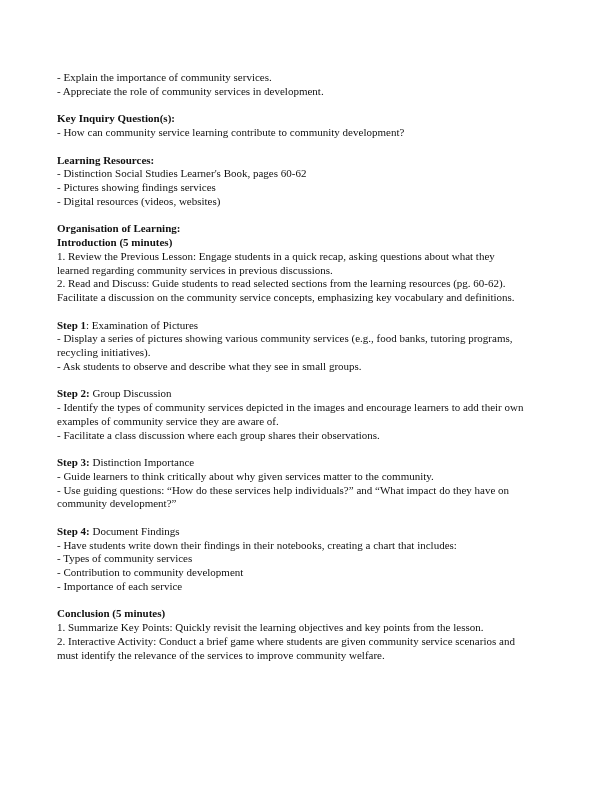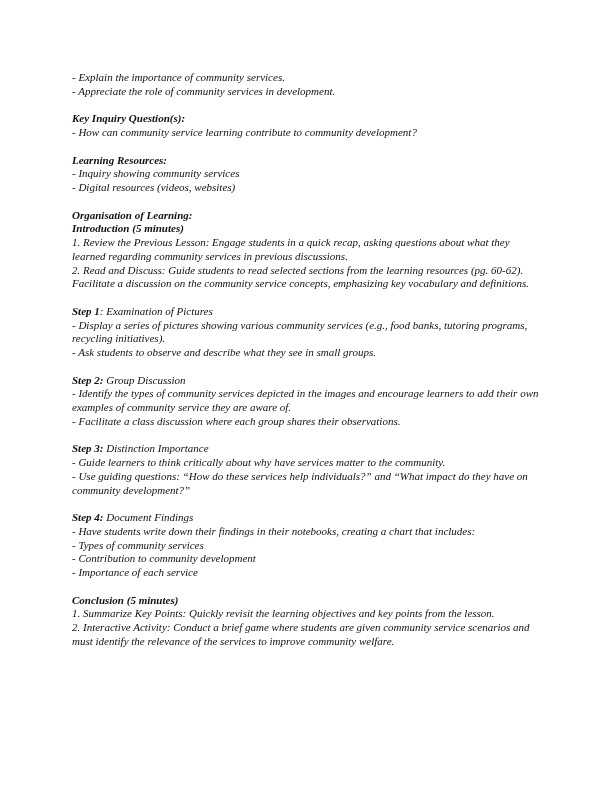--- a/index.html
+++ b/index.html
@@ -12,24 +12,23 @@
       height: 792px;
       position: relative;
       overflow: hidden;
       font-family: "Liberation Serif", "DejaVu Serif", serif;
       font-size: 11px;
       line-height: 13.75px;
       color: #111111;
     }
     .page {
       position: absolute;
-      left: 72px;
+      left: 57px;
       top: 71px;
       width: 470px;
-      font-style: italic;
     }
     .line { display: block; white-space: normal; }
     .gap { height: 13.75px; }
     .bold { font-weight: bold; }
     .para { display: block; }
   </style>
 </head>
 <body>
 
 <div class="page">
@@ -43,21 +42,22 @@
 
   <section>
     <span class="line bold">Key Inquiry Question(s):</span>
     <span class="line">- How can community service learning contribute to community development?</span>
   </section>
 
   <div class="gap"></div>
 
   <section>
     <span class="line bold">Learning Resources:</span>
-    <span class="line">- Inquiry showing community services</span>
+    <span class="line">- Distinction Social Studies Learner's Book, pages 60-62</span>
+    <span class="line">- Pictures showing findings services</span>
     <span class="line">- Digital resources (videos, websites)</span>
   </section>
 
   <div class="gap"></div>
 
   <section>
     <span class="line bold">Organisation of Learning:</span>
     <span class="line bold">Introduction (5 minutes)</span>
     <span class="para">1. Review the Previous Lesson: Engage students in a quick recap, asking questions about what they learned regarding community services in previous discussions.</span>
     <span class="para">2. Read and Discuss: Guide students to read selected sections from the learning resources (pg. 60-62). Facilitate a discussion on the community service concepts, emphasizing key vocabulary and definitions.</span>
@@ -78,21 +78,21 @@
     <div>
       <span class="line"><span class="bold">Step 2:</span><span> Group Discussion</span></span>
       <span class="para">- Identify the types of community services depicted in the images and encourage learners to add their own examples of community service they are aware of.</span>
       <span class="para">- Facilitate a class discussion where each group shares their observations.</span>
     </div>
 
     <div class="gap"></div>
 
     <div>
       <span class="line"><span class="bold">Step 3:</span><span> Distinction Importance</span></span>
-      <span class="para">- Guide learners to think critically about why have services matter to the community.</span>
+      <span class="para">- Guide learners to think critically about why given services matter to the community.</span>
       <span class="para">- Use guiding questions: “How do these services help individuals?” and “What impact do they have on community development?”</span>
     </div>
 
     <div class="gap"></div>
 
     <div>
       <span class="line"><span class="bold">Step 4:</span><span> Document Findings</span></span>
       <span class="para">- Have students write down their findings in their notebooks, creating a chart that includes:</span>
       <span class="para">- Types of community services</span>
       <span class="para">- Contribution to community development</span>

